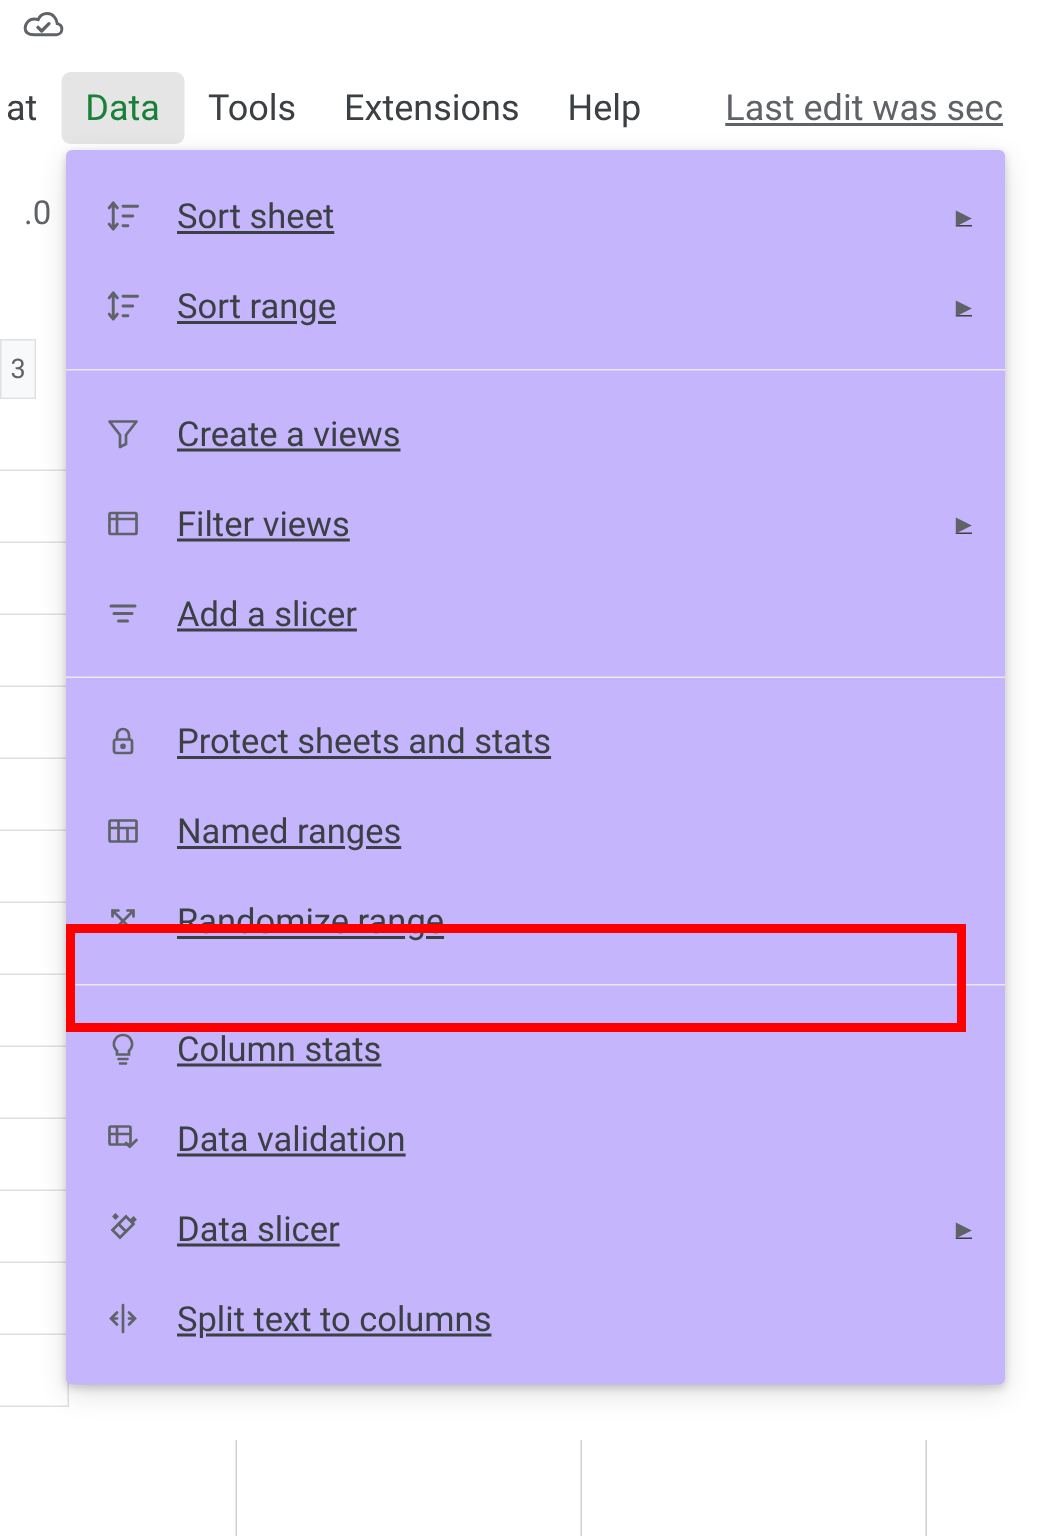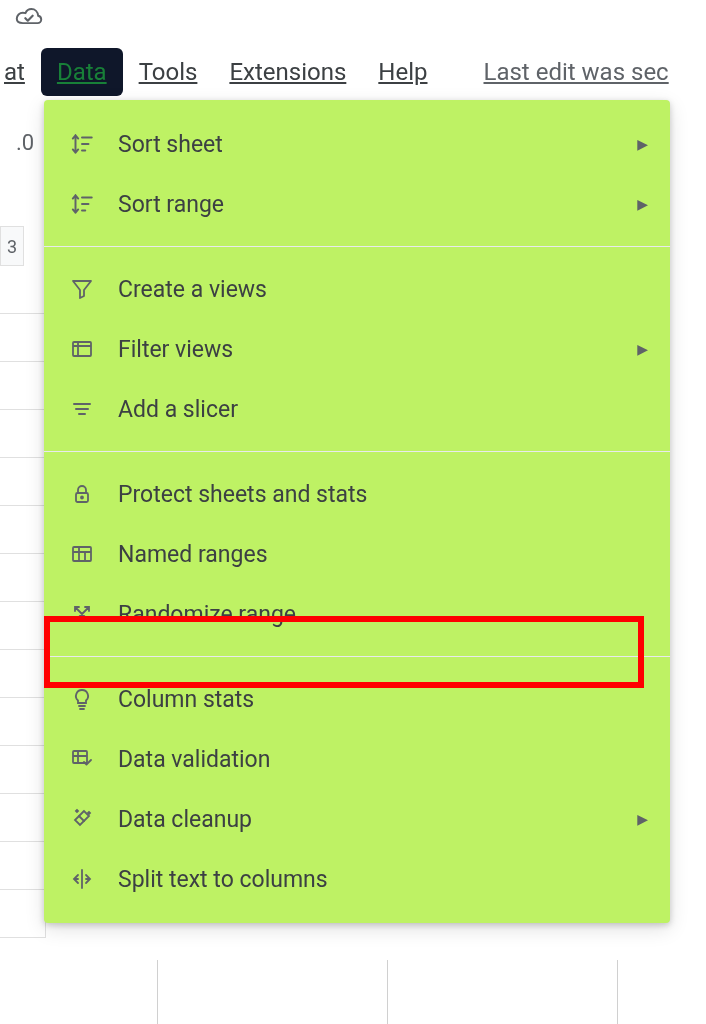--- a/index.html
+++ b/index.html
@@ -24,24 +24,23 @@
       display: flex;
       align-items: center;
       gap: 0;
       font-size: 24px;
       color: #3c4043;
     }
     .menubar-item {
       padding: 10px 16px;
       border-radius: 6px;
       cursor: pointer;
-      text-decoration: underline;
     }
     .menubar-item.active {
-      background: #0f172a;
+      background: #e5e5e5;
       color: #188038;
       text-align: center;
     }
     .menubar-item.truncated-left {
       padding-left: 4px;
     }
     .last-edit {
       margin-left: 40px;
       color: #5f6368;
       text-decoration: underline;
@@ -89,24 +88,25 @@
     }
     .grid-col-bottom {
       height: 64px;
       border-right: 1px solid #d0d0d0;
     }
     .dropdown {
       position: absolute;
       top: 100px;
       left: 44px;
       width: 626px;
-      background: #bef264;
+      background: #c4b5fd;
       border-radius: 4px;
       box-shadow: 0 2px 6px rgba(0,0,0,0.18), 0 6px 20px rgba(0,0,0,0.12);
       padding: 14px 0;
+      text-decoration: underline;
     }
     .menu-item {
       display: flex;
       align-items: center;
       padding: 14px 22px;
       font-size: 23px;
       color: #3c4043;
       cursor: pointer;
       position: relative;
     }
@@ -296,21 +296,21 @@
   </div>
 
   <div class="menu-item">
     <span class="mi-icon">
       <svg width="24" height="24" viewBox="0 0 24 24" fill="none" stroke="#5f6368" stroke-width="1.8" stroke-linecap="round">
         <path d="M6 4l1-1 1 1-1 1zM18 6l1-1 1 1-1 1z" fill="#5f6368"></path>
         <path d="M14 4l-9 9 5 5 9-9z"></path>
         <path d="M9 9l5 5"></path>
       </svg>
     </span>
-    <span class="mi-label">Data cleanup</span>
+    <span class="mi-label">Data slicer</span>
     <span class="submenu-arrow">▶</span>
   </div>
 
   <div class="menu-item">
     <span class="mi-icon">
       <svg width="24" height="24" viewBox="0 0 24 24" fill="none" stroke="#5f6368" stroke-width="1.8" stroke-linecap="round">
         <path d="M12 3v18M8 8l-4 4 4 4M16 8l4 4-4 4M4 12h4M16 12h4"></path>
       </svg>
     </span>
     <span class="mi-label">Split text to columns</span>

